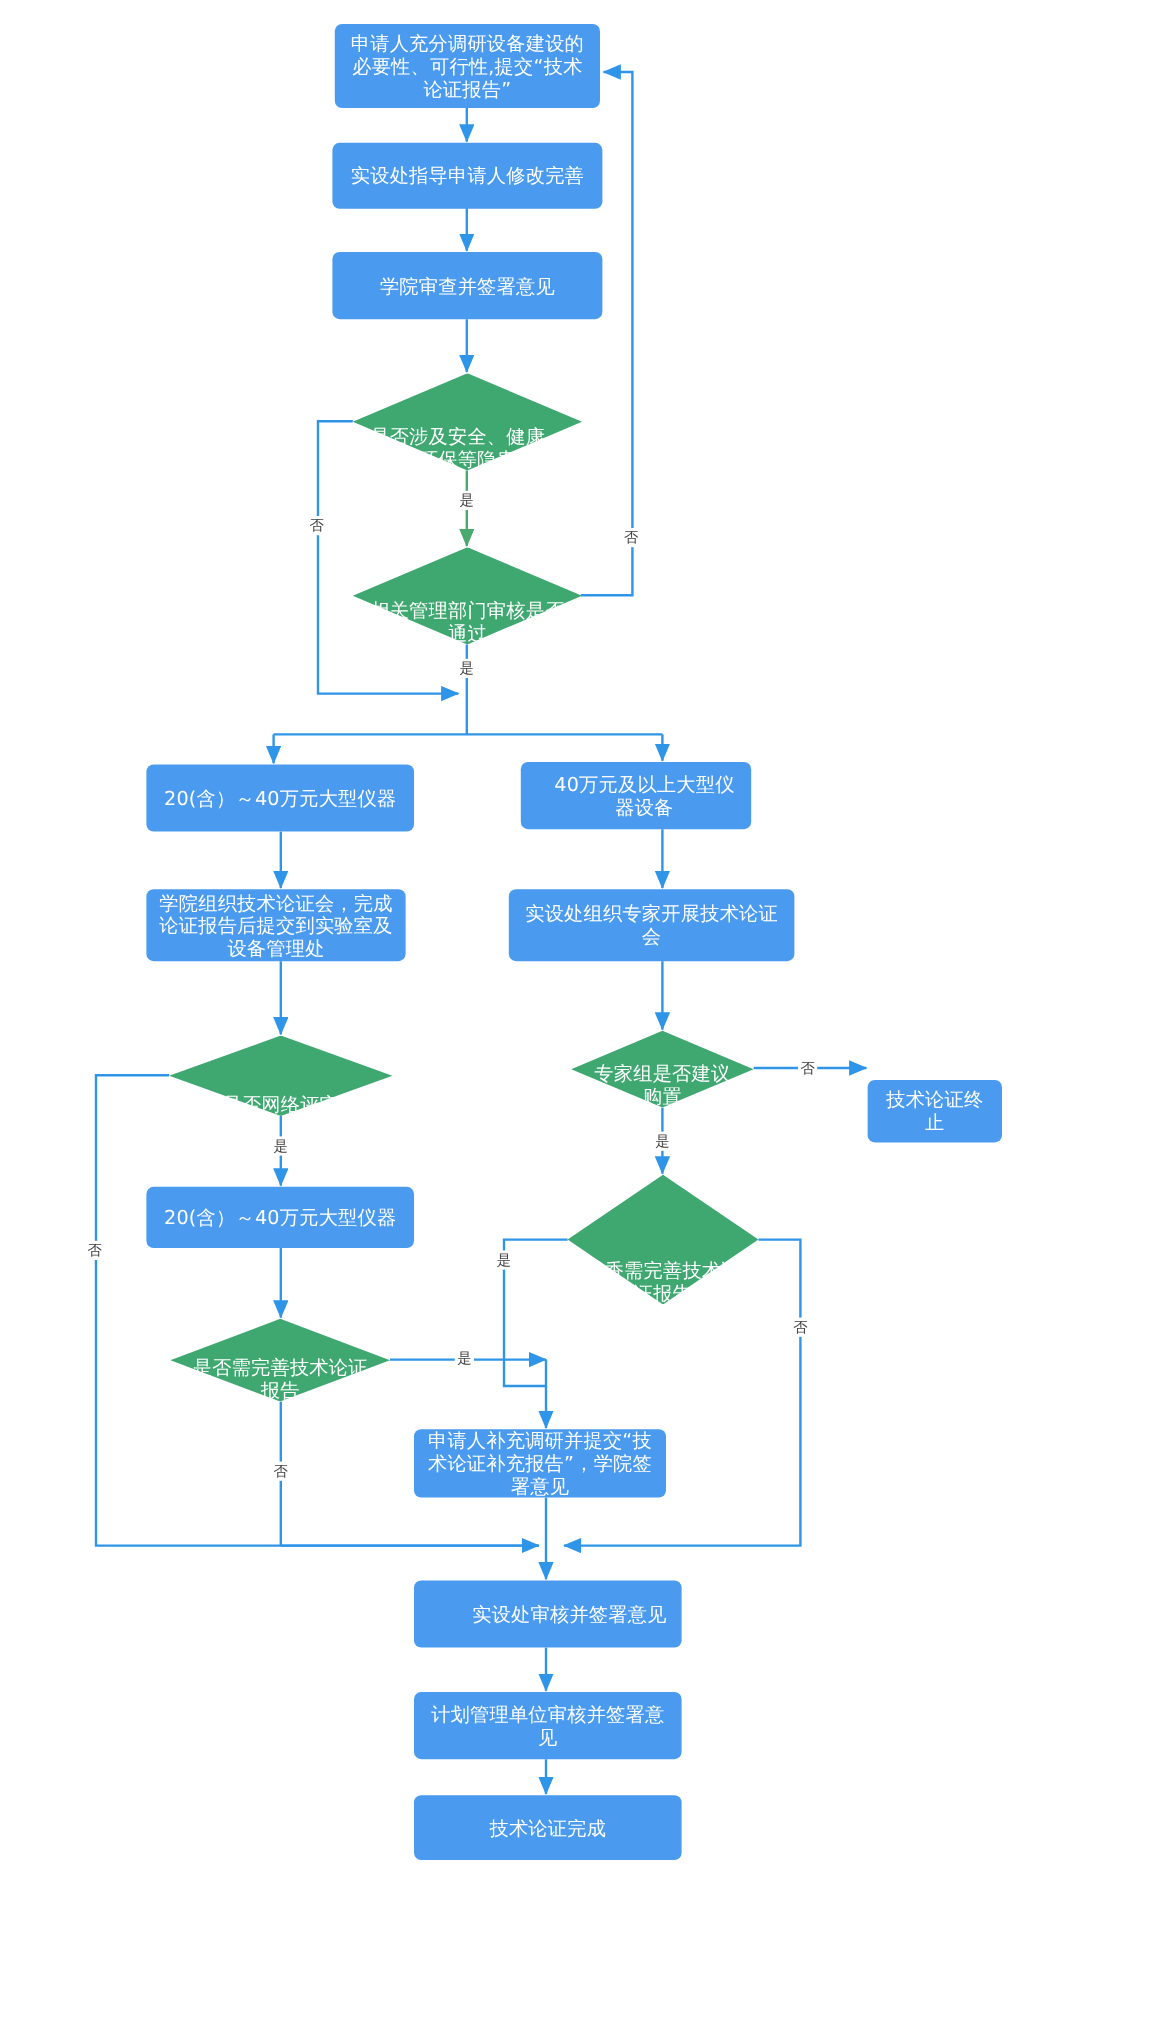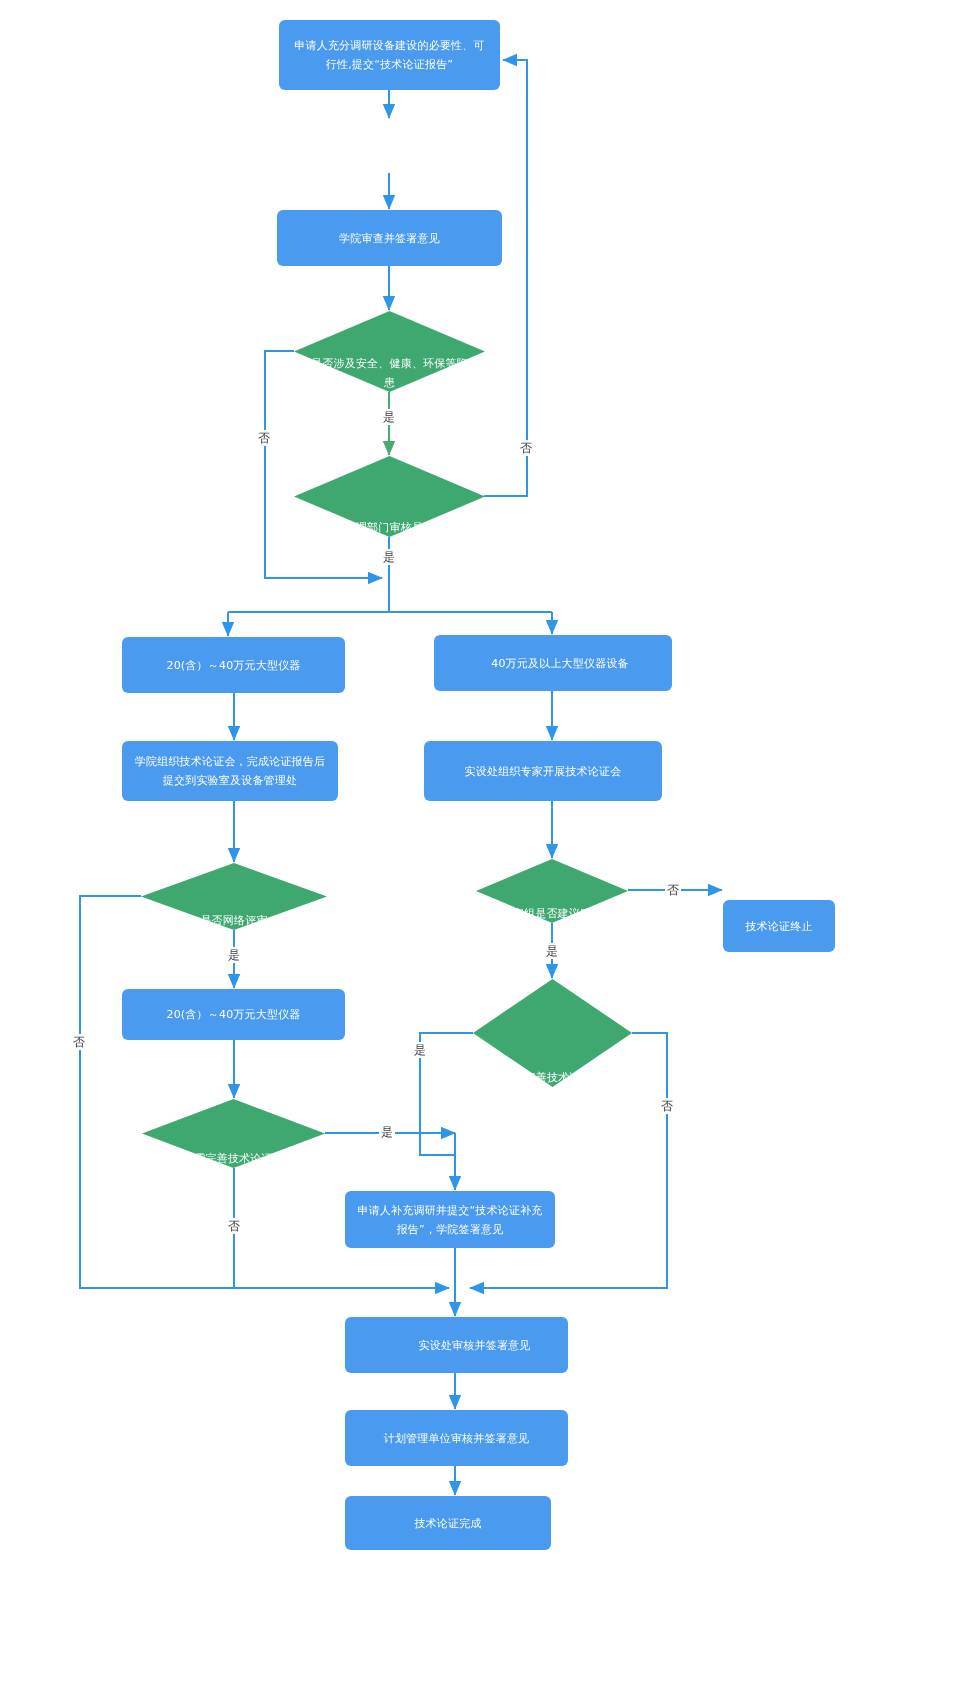--- a/index.html
+++ b/index.html
@@ -12,21 +12,21 @@
   }
   #canvas{position:absolute;left:0;top:0;width:970px;height:1687px;}
   svg#edges{position:absolute;left:0;top:0;width:970px;height:1687px;}
 
   .node{
     position:absolute;
     box-sizing:border-box;
     display:flex;align-items:center;justify-content:center;
     text-align:center;
     color:#ffffff;
-    font-size:11px;
+    font-size:16px;
     line-height:19px;
     letter-spacing:.2px;
     z-index:4;
   }
   .node .txt{padding:0 10px;}
 
   .proc{
     background:#4a9bf0;
     border-radius:6px;
   }
@@ -123,40 +123,43 @@
       <path d="M455,1373 L455,1409" marker-end="url(#ah)"></path>
 
       <path d="M455,1466 L455,1495" marker-end="url(#ah)"></path>
     </g>
   </svg>
 
   <div class="node proc" style="left:279px;top:20px;width:221px;height:70px;">
     <span class="txt">申请人充分调研设备建设的必要性、可行性,提交“技术论证报告”</span>
   </div>
 
+  <div class="node proc" style="left:277px;top:119px;width:225px;height:55px;">
+    <span class="txt">实设处指导申请人修改完善</span>
+  </div>
 
   <div class="node proc" style="left:277px;top:210px;width:225px;height:56px;">
     <span class="txt">学院审查并签署意见</span>
   </div>
 
   <div class="node dec" style="left:294px;top:311px;width:191px;height:81px;">
     <div class="diamond-shape"></div>
     <span class="txt">是否涉及安全、健康、环保等隐患</span>
   </div>
 
   <div class="node dec" style="left:294px;top:456px;width:191px;height:81px;">
     <div class="diamond-shape"></div>
     <span class="txt">相关管理部门审核是否通过</span>
   </div>
 
   <div class="node proc" style="left:122px;top:637px;width:223px;height:56px;">
     <span class="txt">20(含）～40万元大型仪器</span>
   </div>
 
-  <div class="node proc" style="left:434px;top:635px;width:238px;height:56px;padding-left:14px;">
+  <div class="node proc" style="left:434px;top:635px;width:192px;height:56px;padding-left:14px;">
     <span class="txt">40万元及以上大型仪器设备</span>
   </div>
 
   <div class="node proc" style="left:122px;top:741px;width:216px;height:60px;">
     <span class="txt">学院组织技术论证会，完成论证报告后提交到实验室及设备管理处</span>
   </div>
 
   <div class="node proc" style="left:424px;top:741px;width:238px;height:60px;">
     <span class="txt">实设处组织专家开展技术论证会</span>
   </div>
@@ -194,21 +197,21 @@
   </div>
 
   <div class="node proc" style="left:345px;top:1317px;width:223px;height:56px;padding-left:36px;">
     <span class="txt">实设处审核并签署意见</span>
   </div>
 
   <div class="node proc" style="left:345px;top:1410px;width:223px;height:56px;">
     <span class="txt">计划管理单位审核并签署意见</span>
   </div>
 
-  <div class="node proc" style="left:345px;top:1496px;width:206px;height:54px;">
+  <div class="node proc" style="left:345px;top:1496px;width:223px;height:54px;">
     <span class="txt">技术论证完成</span>
   </div>
 
   <div class="elabel" style="left:381px;top:409px;">是</div>
 
   <div class="elabel" style="left:256px;top:430px;">否</div>
 
   <div class="elabel" style="left:518px;top:440px;">否</div>
 
   <div class="elabel" style="left:381px;top:549px;">是</div>

